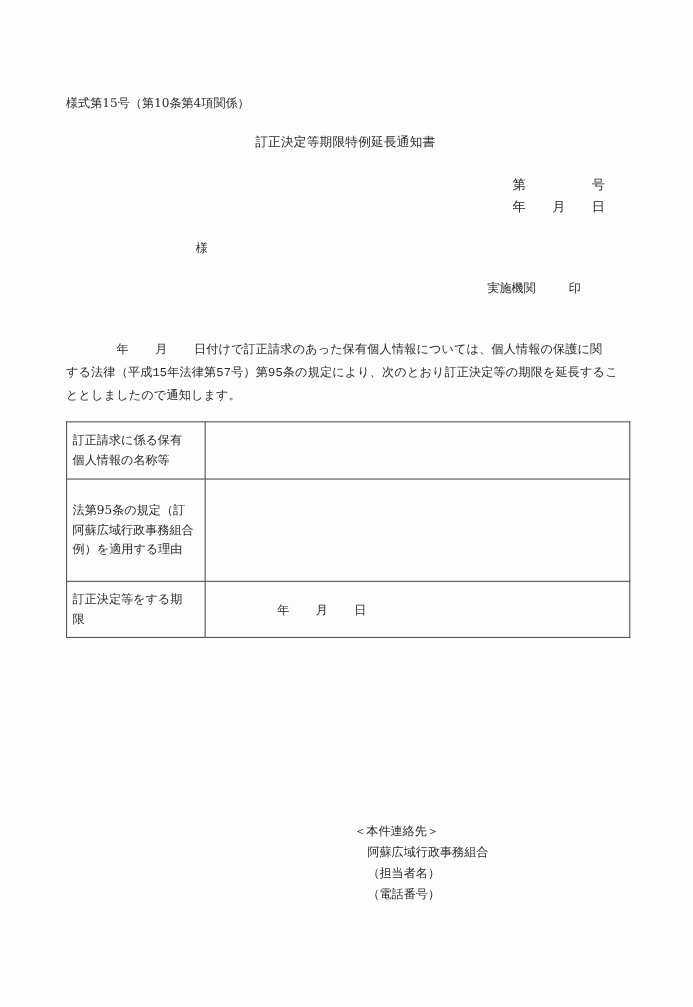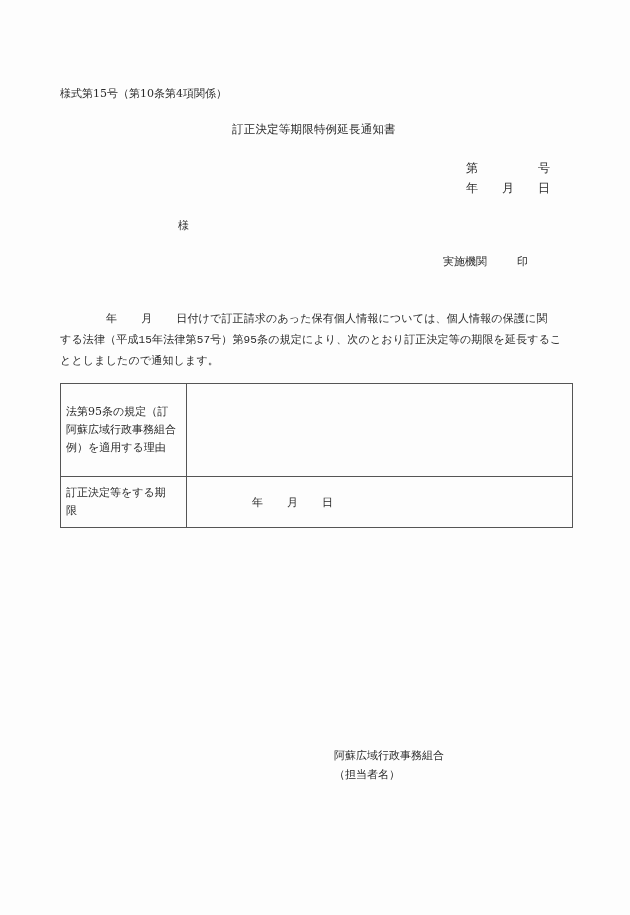--- a/index.html
+++ b/index.html
@@ -89,20 +89,27 @@
 </div>
 
 <div class="abs" id="body-text">
   <span class="line"><span class="gap" style="width:46px"></span><span>年</span><span class="gap" style="width:24px"></span><span>月</span><span class="gap" style="width:24px"></span><span>日付けで訂正請求のあった保有個人情報については、個人情報の保護に関</span></span>
   <span class="line">する法律（平成15年法律第57号）第95条の規定により、次のとおり訂正決定等の期限を延長するこ</span>
   <span class="line">ととしましたので通知します。</span>
 </div>
 
 <table id="info-table">
   <tbody>
+      <tr id="row-1">
+    <td class="label">
+      <div>訂正請求に係る保有</div>
+      <div>個人情報の名称等</div>
+    </td>
+    <td class="value"></td>
+  </tr>
   <tr id="row-2">
     <td class="label">
       <div>法第95条の規定（訂</div>
       <div>阿蘇広域行政事務組合</div>
       <div>例）を適用する理由</div>
     </td>
     <td class="value"></td>
   </tr>
   <tr id="row-3">
     <td class="label">
@@ -110,15 +117,17 @@
       <div>限</div>
     </td>
     <td class="value">
       <span>年</span><span class="gap" style="width:24px"></span><span>月</span><span class="gap" style="width:24px"></span><span>日</span>
     </td>
   </tr>
 </tbody>
   </table>
 
 <div class="abs" id="contact">
+  <span class="head">＜本件連絡先＞</span>
   <span class="indent">阿蘇広域行政事務組合</span>
   <span class="indent">（担当者名）</span>
+  <span class="indent">（電話番号）</span>
 </div>
 
 </body></html>

